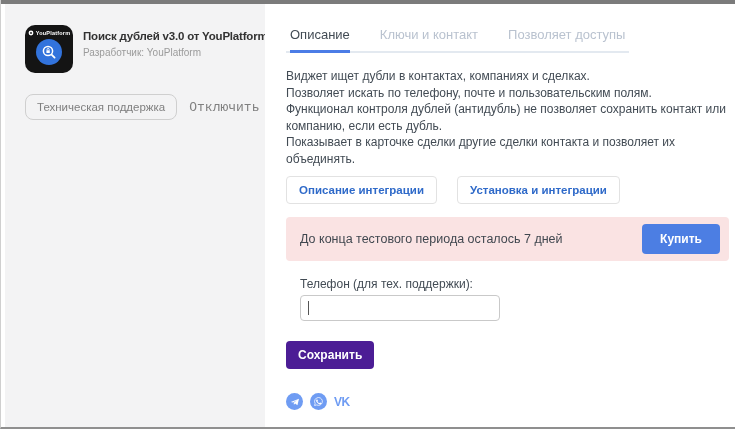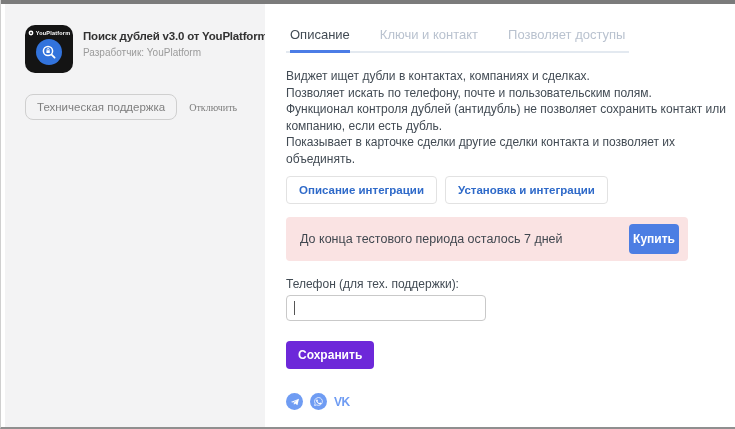--- a/index.html
+++ b/index.html
@@ -51,68 +51,68 @@
   .app-dev { font-size: 10px; color: #9b9b9b; margin-top: 5px; }
 
   .sidebar-actions { display: flex; align-items: center; margin: 21px 0 0 20px; }
   .support-btn {
     background: transparent; border: 1px solid #cfcfcf; border-radius: 8px;
     color: #7f7f7f; font-size: 11.5px; padding: 6px 11px; cursor: pointer;
     font-family: inherit;
   }
   .disable-btn {
     background: transparent; border: none; color: #7f7f7f;
-    font-size: 10px; margin-left: 12px; cursor: pointer; font-family: Liberation Serif, serif;
+    font-size: 13px; margin-left: 12px; cursor: pointer; font-family: Liberation Mono, monospace;
   }
 
   
   .main { position: absolute; top: 4px; left: 264px; right: 0; bottom: 0; background: #fff; padding: 21px 15px 0 21px; }
 
   .tabs { display: inline-flex; gap: 30px; border-bottom: 2px solid #e3e9f0; padding: 0 4px; }
   .tab {
     font-size: 13px; color: #b9c2cf; padding-bottom: 8px; cursor: pointer;
     white-space: nowrap;
   }
   .tab.active { color: #424b54; border-bottom: 3px solid #4b7ce6; margin-bottom: -2px; }
 
   .description { margin-top: 15px; width: 452px; font-size: 12px; line-height: 16.5px; color: #424b54; }
 
-  .doc-buttons { display: flex; gap: 8px; margin-top: 9px; }
+  .doc-buttons { display: flex; gap: 20px; margin-top: 9px; }
   .doc-buttons button {
     background: #fff; border: 1px solid #e2e2e2; border-radius: 4px;
     color: #2f6ac9; font-size: 11.5px; font-weight: bold;
     padding: 7px 12px; cursor: pointer; font-family: inherit; white-space: nowrap;
   }
 
   .trial-alert {
-    margin-top: 13px; width: 402px; height: 44px;
+    margin-top: 13px; width: 443px; height: 44px;
     background: #fae3e3; border-radius: 4px;
     display: flex; align-items: center; padding: 0 9px 0 14px;
   }
   .trial-alert-text { font-size: 12.5px; color: #40474f; }
   .buy-btn {
     margin-left: auto; background: #4c7ee3; border: none; border-radius: 4px;
-    color: #fff; font-size: 12px; font-weight: bold; padding: 8px 4px;
+    color: #fff; font-size: 12px; font-weight: bold; padding: 8px 18px;
     cursor: pointer; font-family: inherit; text-align: right;
   }
 
-  .phone-block { margin-top: 16px; }
+  .phone-block { margin-top: 16px; margin-left: 14px; }
   .phone-label { display: block; font-size: 12px; color: #424b54; }
   .phone-input-wrap { position: relative; margin-top: 4px; width: 200px; }
   .phone-input {
     width: 200px; height: 26px; border: 1px solid #c9c9c9; border-radius: 4px;
     background: #fff; padding: 0 8px; font-size: 12px; font-family: inherit; color: #333;
   }
   .caret {
     position: absolute; left: 8px; top: 6px; width: 1px; height: 14px;
     background: #555;
   }
 
   .save-btn {
-    margin-top: 20px; background: #6d28d9; border: none; border-radius: 4px;
+    margin-top: 20px; background: #4c1d95; border: none; border-radius: 4px;
     color: #fff; font-size: 12px; font-weight: bold; padding: 7px 12px;
     cursor: pointer; font-family: inherit;
   }
 
   .social-row {
     margin-top: 24px; width: 437px;
     display: flex; align-items: center; justify-content: flex-start; gap: 7px;
   }
   .social { display: flex; align-items: center; justify-content: center; cursor: pointer; text-decoration: none; }
   .social-circle {

